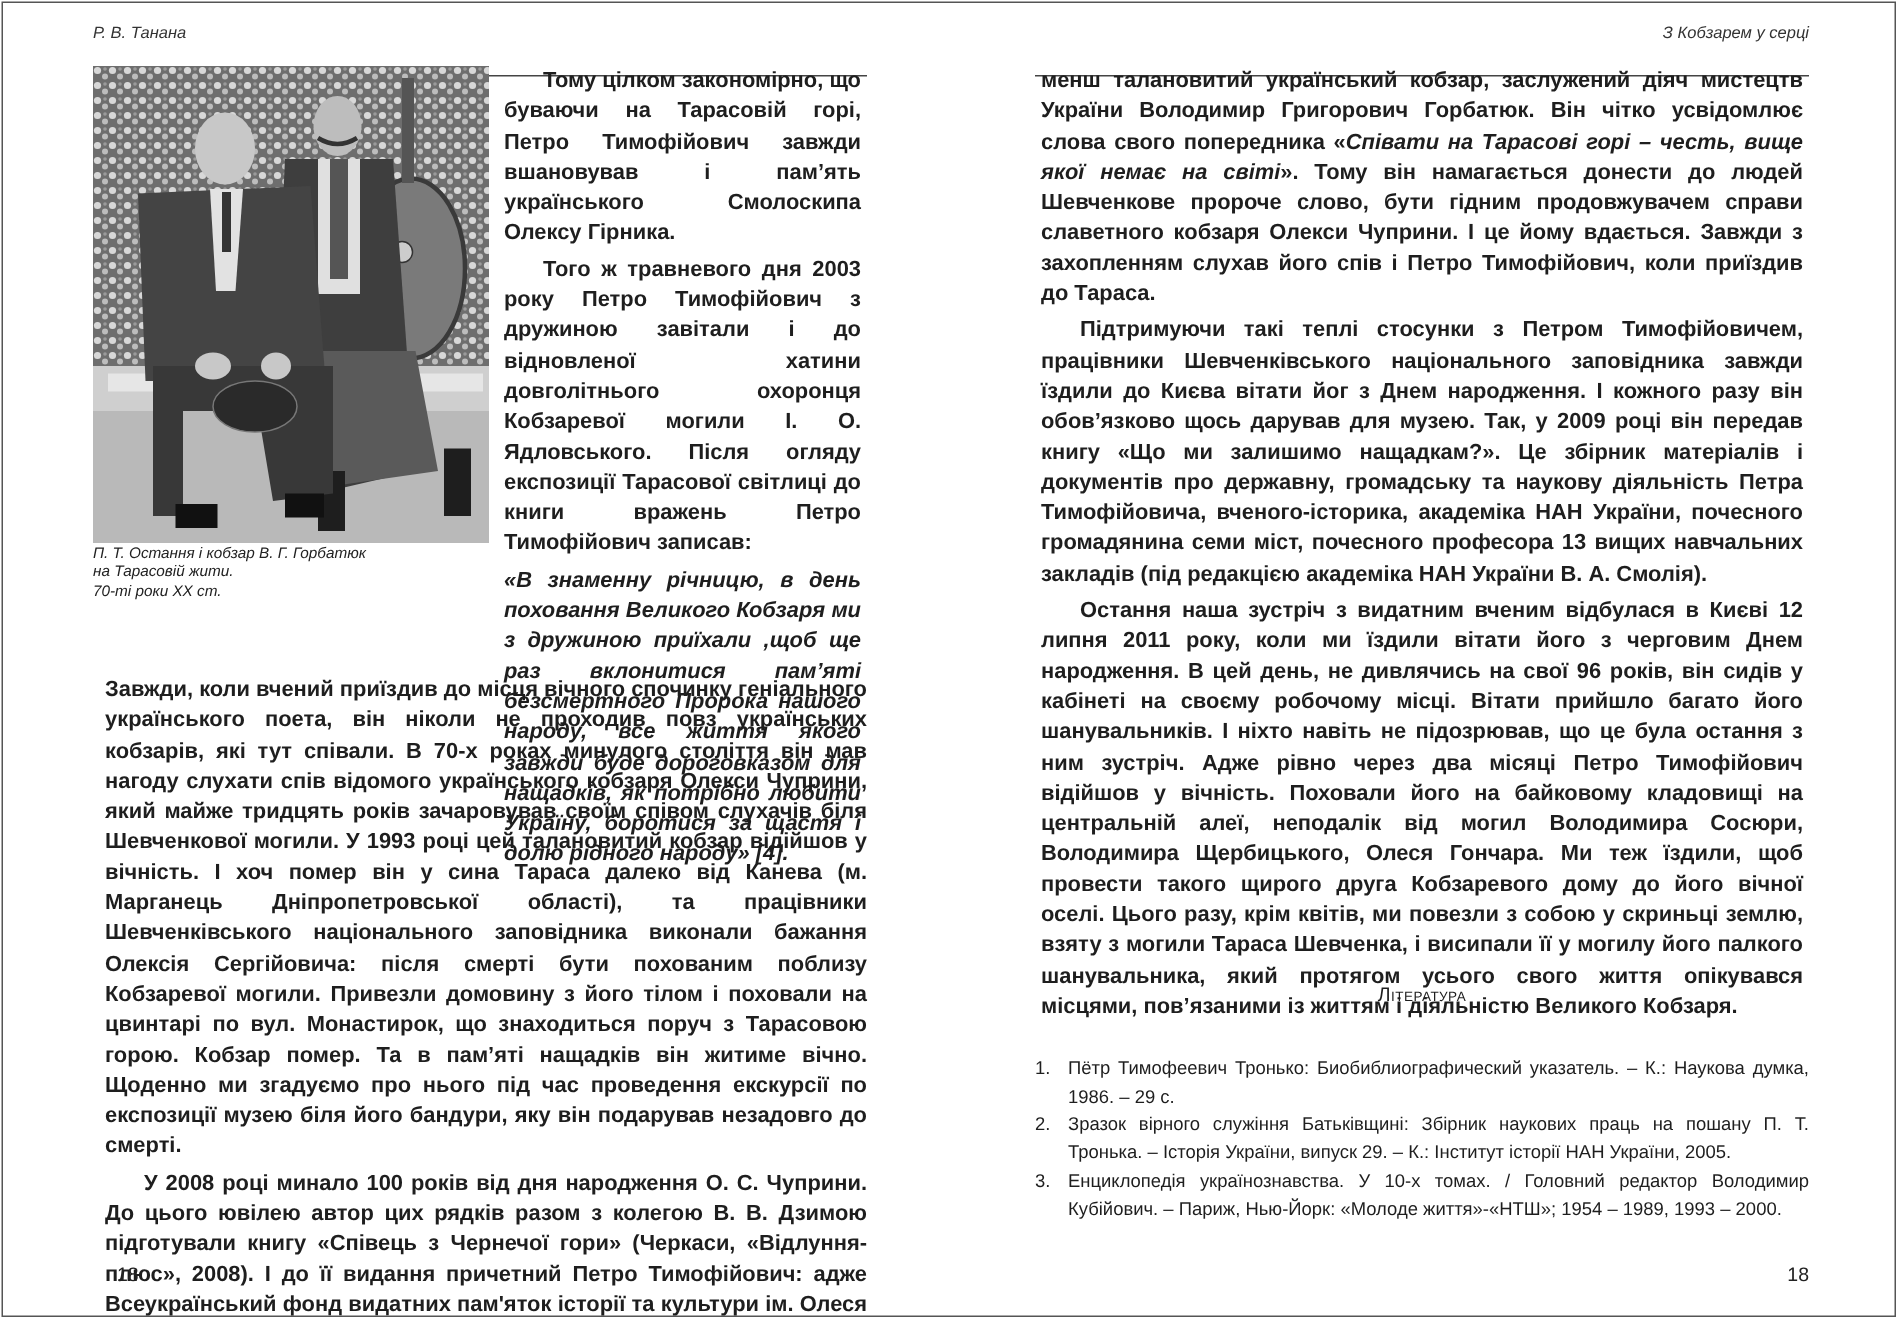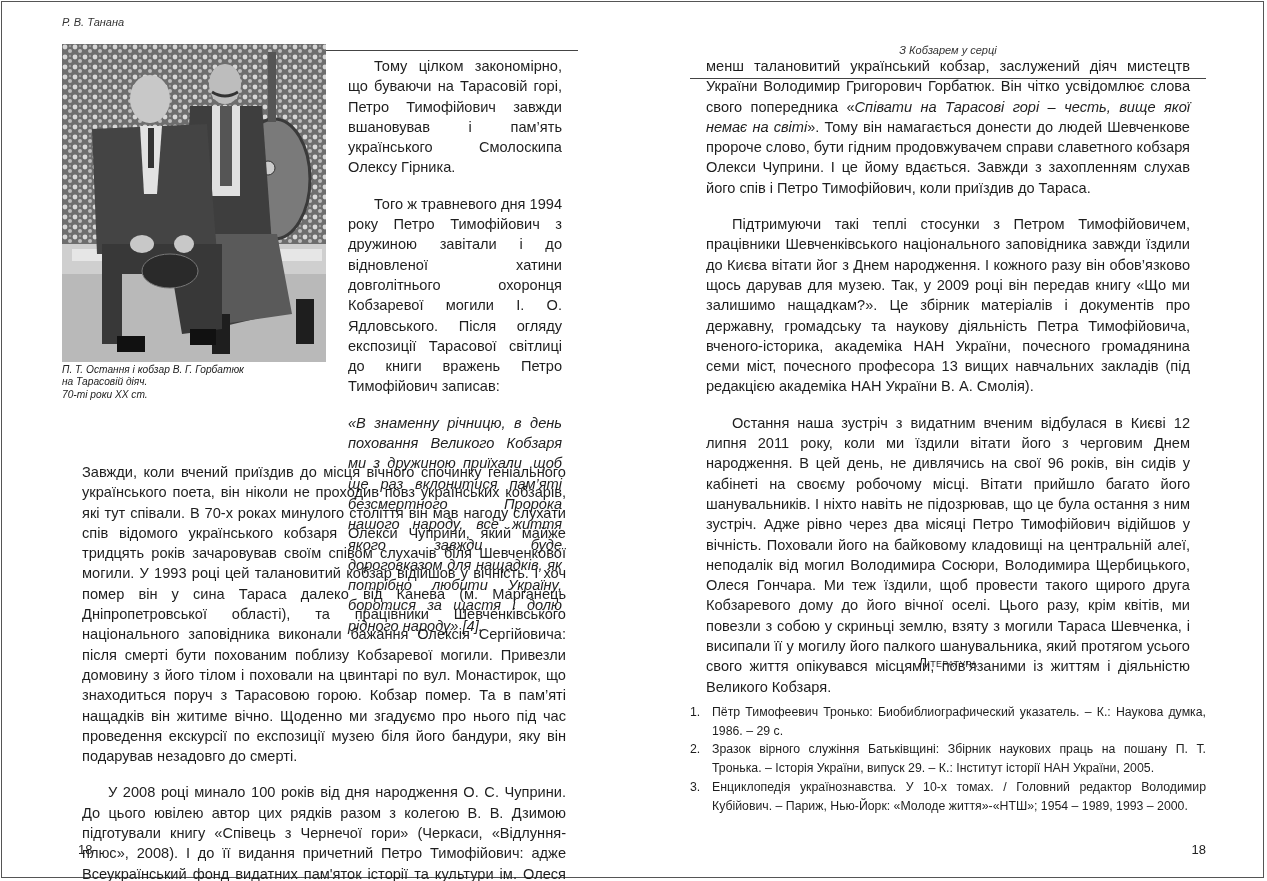--- a/index.html
+++ b/index.html
@@ -5,23 +5,23 @@
   html,body{margin:0;padding:0;background:#ffffff;}
   body{width:1267px;height:881px;position:relative;overflow:hidden;
        font-family:"Liberation Sans",sans-serif;color:#1e1e1e;}
   .frame{position:absolute;left:1px;top:1px;width:1263px;height:877px;
          border:1px solid #555;box-sizing:border-box;}
   .page{position:absolute;top:0;height:881px;}
   .left{left:62px;width:516px;}
   .right{left:690px;width:516px;}
   .run-head{position:absolute;top:14px;left:0;width:516px;font-size:11px;font-style:italic;
             color:#333;border-bottom:1.4px solid #444;padding-bottom:20px;height:16px;line-height:16px;}
-  .right .run-head{text-align:center;margin-top:28px;}
+  .right .run-head{text-align:right;}
   .body{font-size:14.6px;line-height:20.3px;text-align:justify;}
-  .body p{margin:16px;text-indent:26px;}
+  .body p{margin:4px;text-indent:26px;font-weight:bold;}
   .body p.noind{text-indent:0;}
   em,.it{font-style:italic;}
   .photo{position:absolute;left:0;top:44px;width:264px;height:318px;overflow:hidden;background:#8a8a8a;}
   .caption{position:absolute;left:0;top:364px;width:260px;font-size:10.2px;line-height:12.4px;font-style:italic;color:#222;}
   .beside{position:absolute;left:270px;top:40px;width:246px;}
   .full{position:absolute;left:4px;top:446px;width:516px;}
   .pgnum{position:absolute;top:842px;font-size:13px;color:#222;}
   .left .pgnum{left:16px;}
   .right .pgnum{right:0;}
   .right .body.main{position:absolute;left:0;top:40px;width:516px;}
@@ -77,27 +77,27 @@
       <ellipse cx="108" cy="227" rx="28" ry="17" fill="#2a2a2a" stroke="#777"></ellipse>
       <ellipse cx="80" cy="200" rx="12" ry="9" fill="#c8c8c8"></ellipse>
       <ellipse cx="122" cy="200" rx="10" ry="9" fill="#c8c8c8"></ellipse>
       <rect x="55" y="292" width="28" height="16" fill="#111"></rect>
       <rect x="128" y="285" width="26" height="16" fill="#111"></rect>
     </svg>
   </div>
 
   <div class="caption">
     <div>П. Т. Остання і кобзар В. Г. Горбатюк</div>
-    <div>на Тарасовій діяч.</div>
+    <div>на Тарасовій жити.</div>
     <div>70-ті роки XX ст.</div>
   </div>
 
   <div class="beside body">
     <p>Тому цілком закономірно, що буваючи на Тарасовій горі, Петро Тимофійович завжди вшановував і пам’ять українського Смолоскипа Олексу Гірника.</p>
-    <p>Того ж травневого дня 1994 року Петро Тимофійович з дружиною завітали і до відновленої хатини довголітнього охоронця Кобзаревої могили І. О. Ядловського. Після огляду експозиції Тарасової світлиці до книги вражень Петро Тимофійович записав:</p>
+    <p>Того ж травневого дня 2003 року Петро Тимофійович з дружиною завітали і до відновленої хатини довголітнього охоронця Кобзаревої могили І. О. Ядловського. Після огляду експозиції Тарасової світлиці до книги вражень Петро Тимофійович записав:</p>
     <p class="noind it">«В знаменну річницю, в день поховання Великого Кобзаря ми з дружиною приїхали ,щоб ще раз вклонитися пам’яті безсмертного Пророка нашого народу, все життя якого завжди буде дороговказом для нащадків, як потрібно любити Україну, боротися за щастя і долю рідного народу» [4].</p>
   </div>
 
   <div class="full body">
     <p class="noind">Завжди, коли вчений приїздив до місця вічного спочинку геніального українського поета, він ніколи не проходив повз українських кобзарів, які тут співали. В 70-х роках минулого століття він мав нагоду слухати спів відомого українського кобзаря Олекси Чуприни, який майже тридцять років зачаровував своїм співом слухачів біля Шевченкової могили. У 1993 році цей талановитий кобзар відійшов у вічність. І хоч помер він у сина Тараса далеко від Канева (м. Марганець Дніпропетровської області), та працівники Шевченківського національного заповідника виконали бажання Олексія Сергійовича: після смерті бути похованим поблизу Кобзаревої могили. Привезли домовину з його тілом і поховали на цвинтарі по вул. Монастирок, що знаходиться поруч з Тарасовою горою. Кобзар помер. Та в пам’яті нащадків він житиме вічно. Щоденно ми згадуємо про нього під час проведення екскурсії по експозиції музею біля його бандури, яку він подарував незадовго до смерті.</p>
     <p>У 2008 році минало 100 років від дня народження О. С. Чуприни. До цього ювілею автор цих рядків разом з колегою В. В. Дзимою підготували книгу «Співець з Чернечої гори» (Черкаси, «Відлуння-плюс», 2008). І до її видання причетний Петро Тимофійович: адже Всеукраїнський фонд видатних пам'яток історії та культури ім. Олеся Гончара, який він очолював, надав матеріальну грошову допомогу.</p>
     <p>Продовжувачем справи екскурсії українського кобзарства став не</p>
   </div>
 
   <div class="pgnum">18</div>

